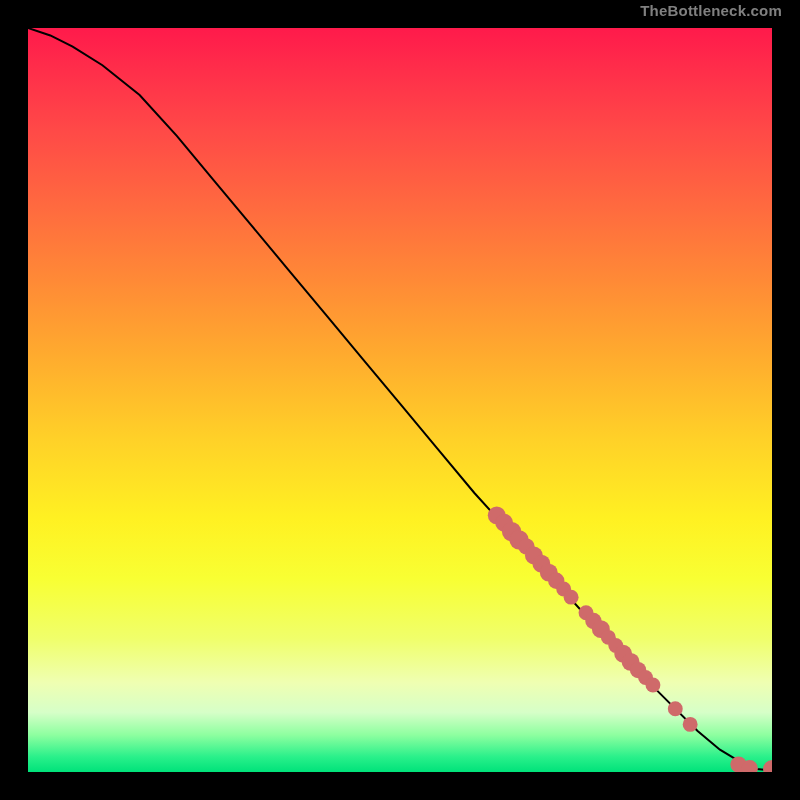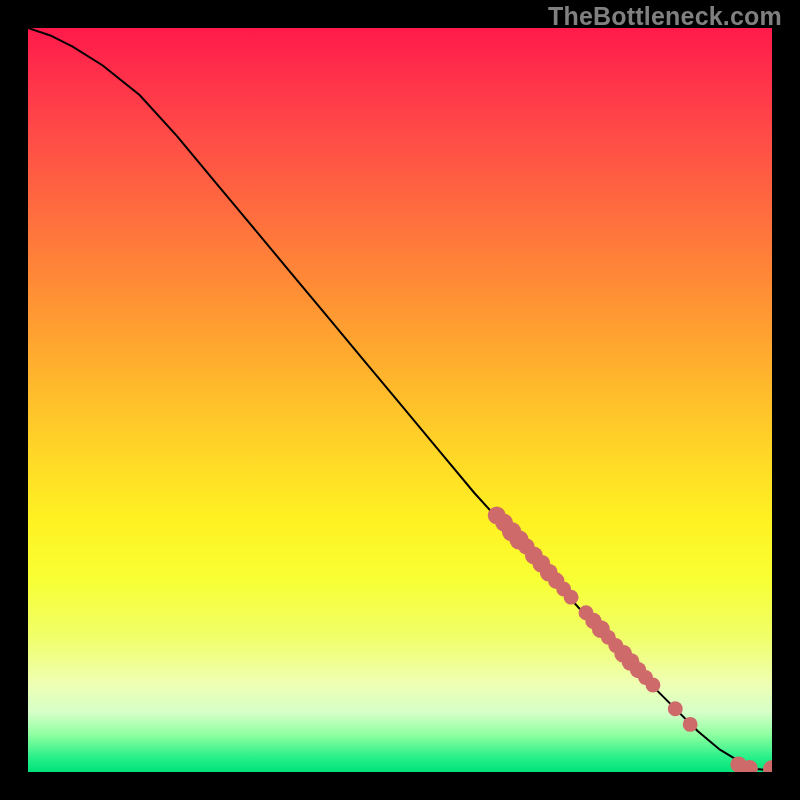--- a/index.html
+++ b/index.html
@@ -15,21 +15,21 @@
     position: relative;
     width: 800px;
     height: 800px;
     background: #000;
   }
   .watermark {
     position: absolute;
     top: 2px;
     right: 18px;
     color: #808080;
-    font-size: 25px;
+    font-size: 15px;
     font-weight: 600;
     letter-spacing: 0.2px;
     z-index: 10;
   }
   .plot {
     position: absolute;
     left: 28px;
     top: 28px;
     width: 744px;
     height: 744px;

